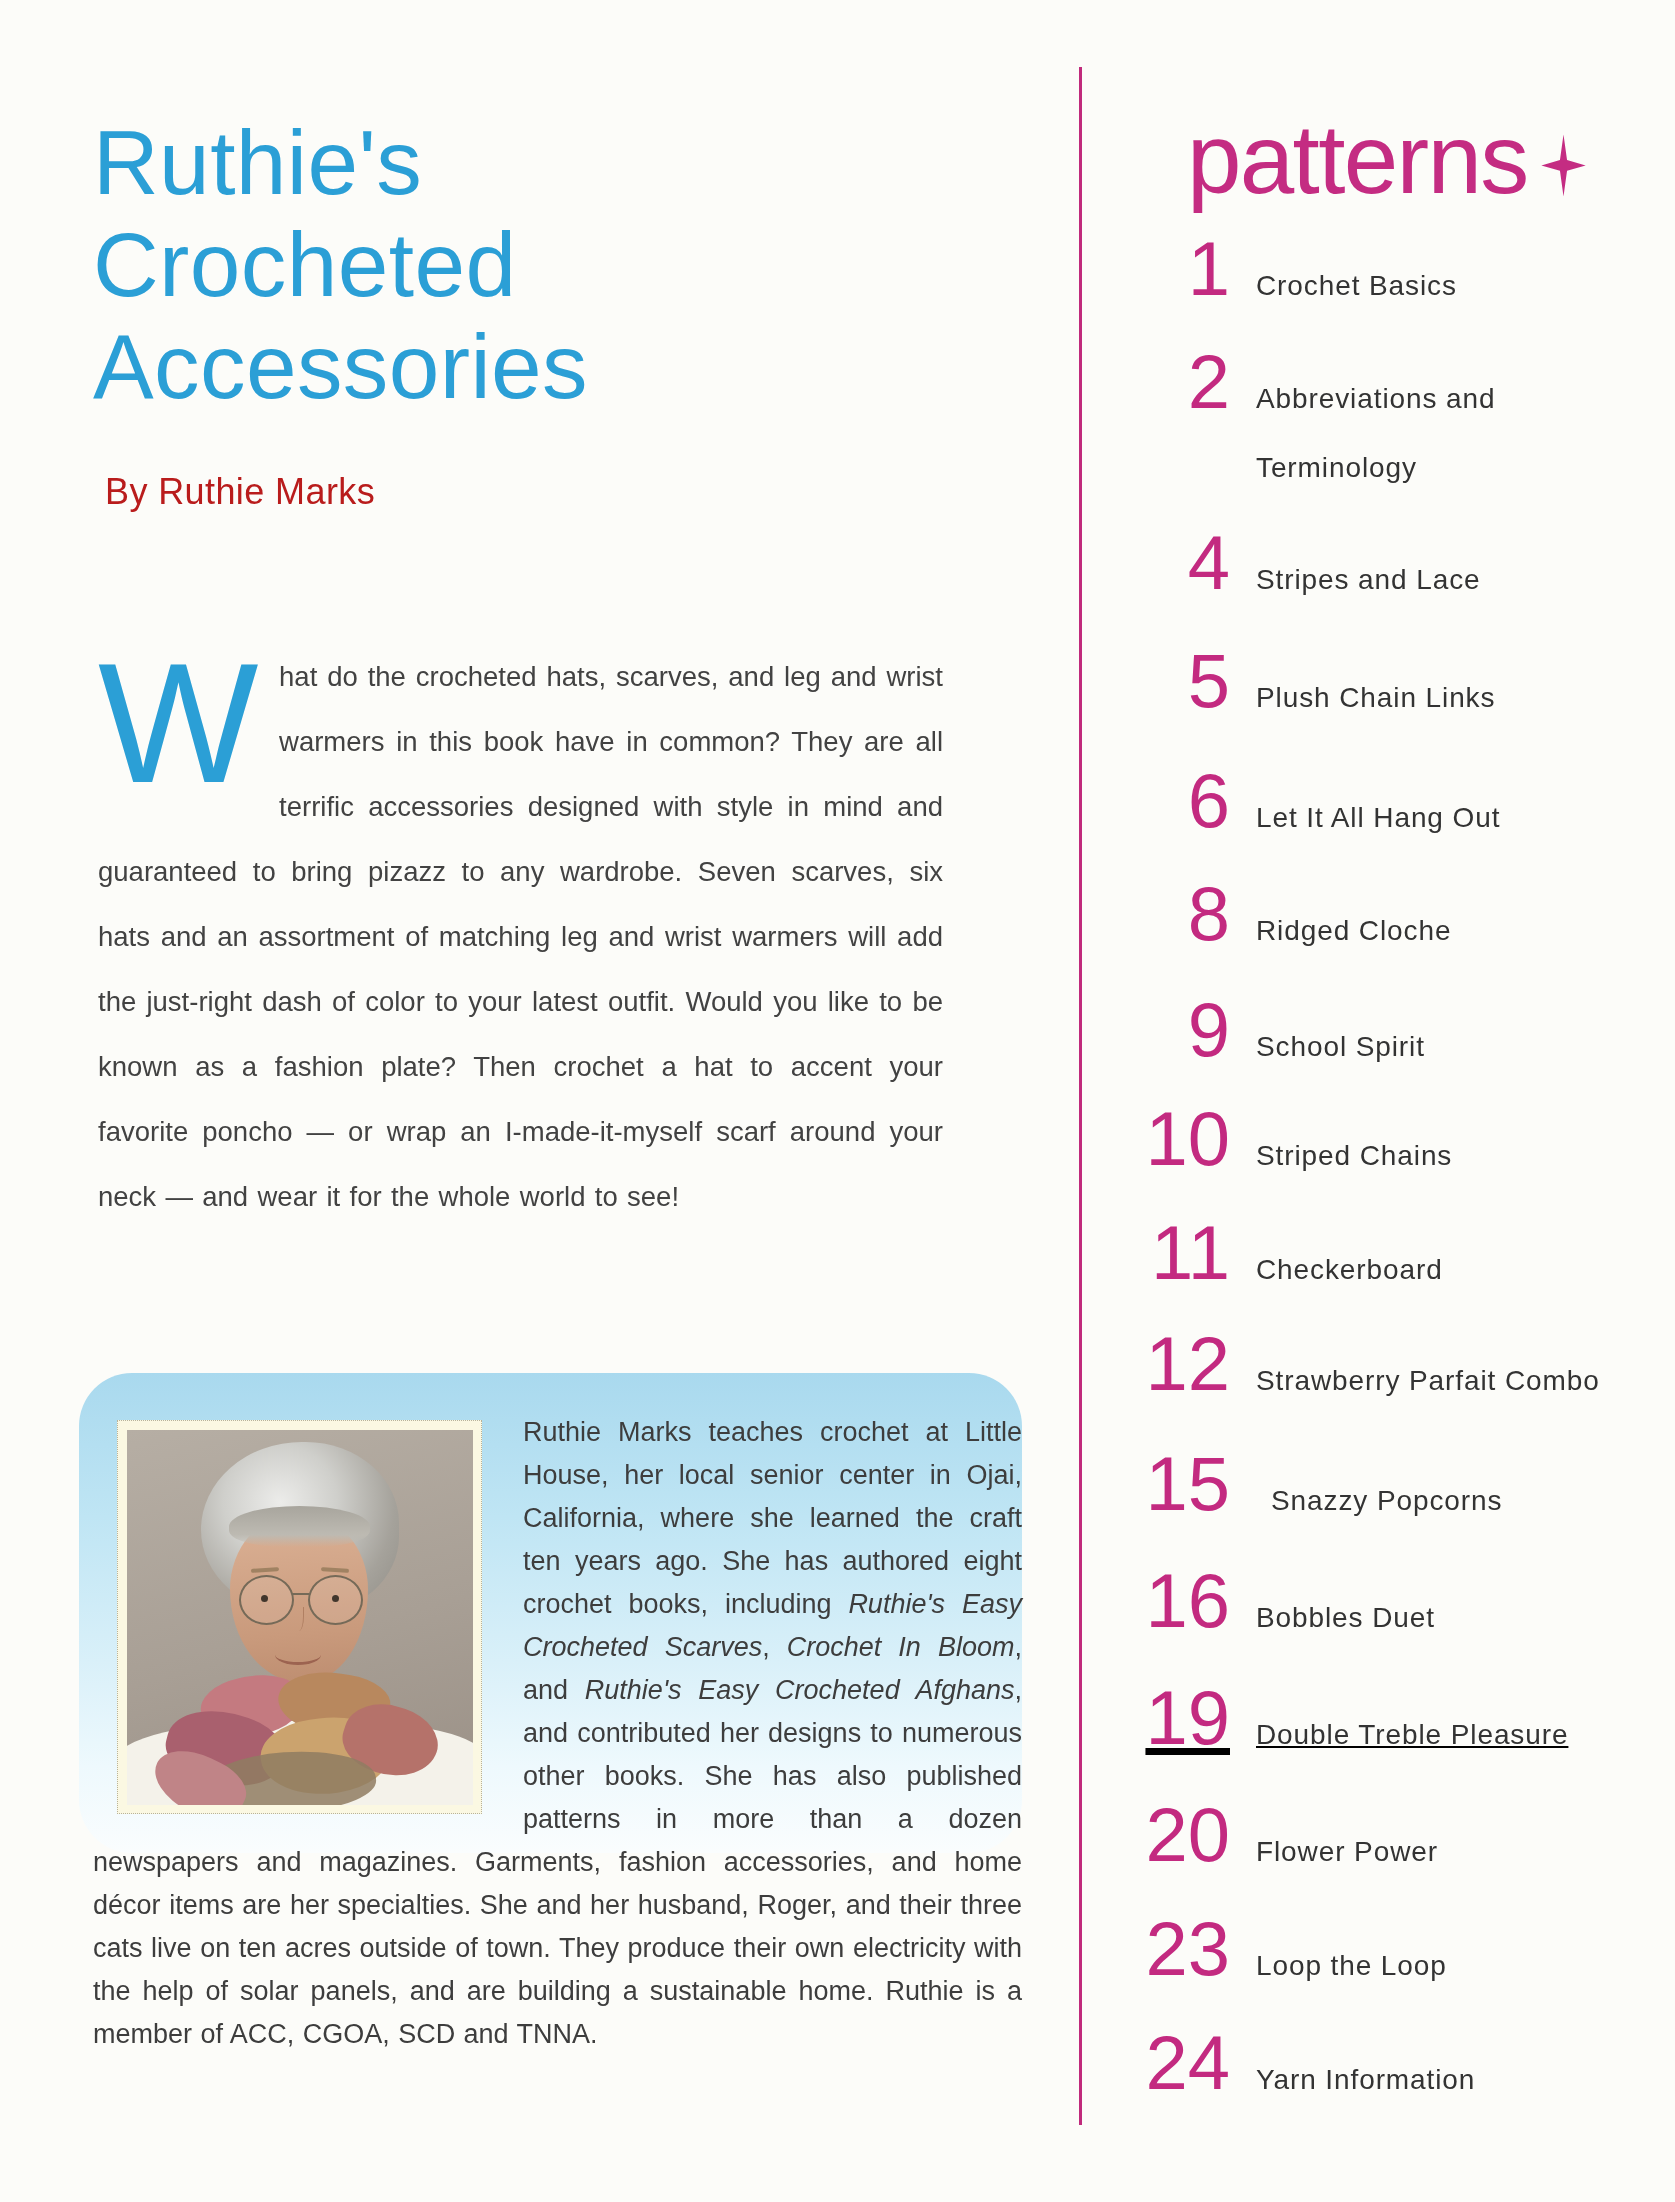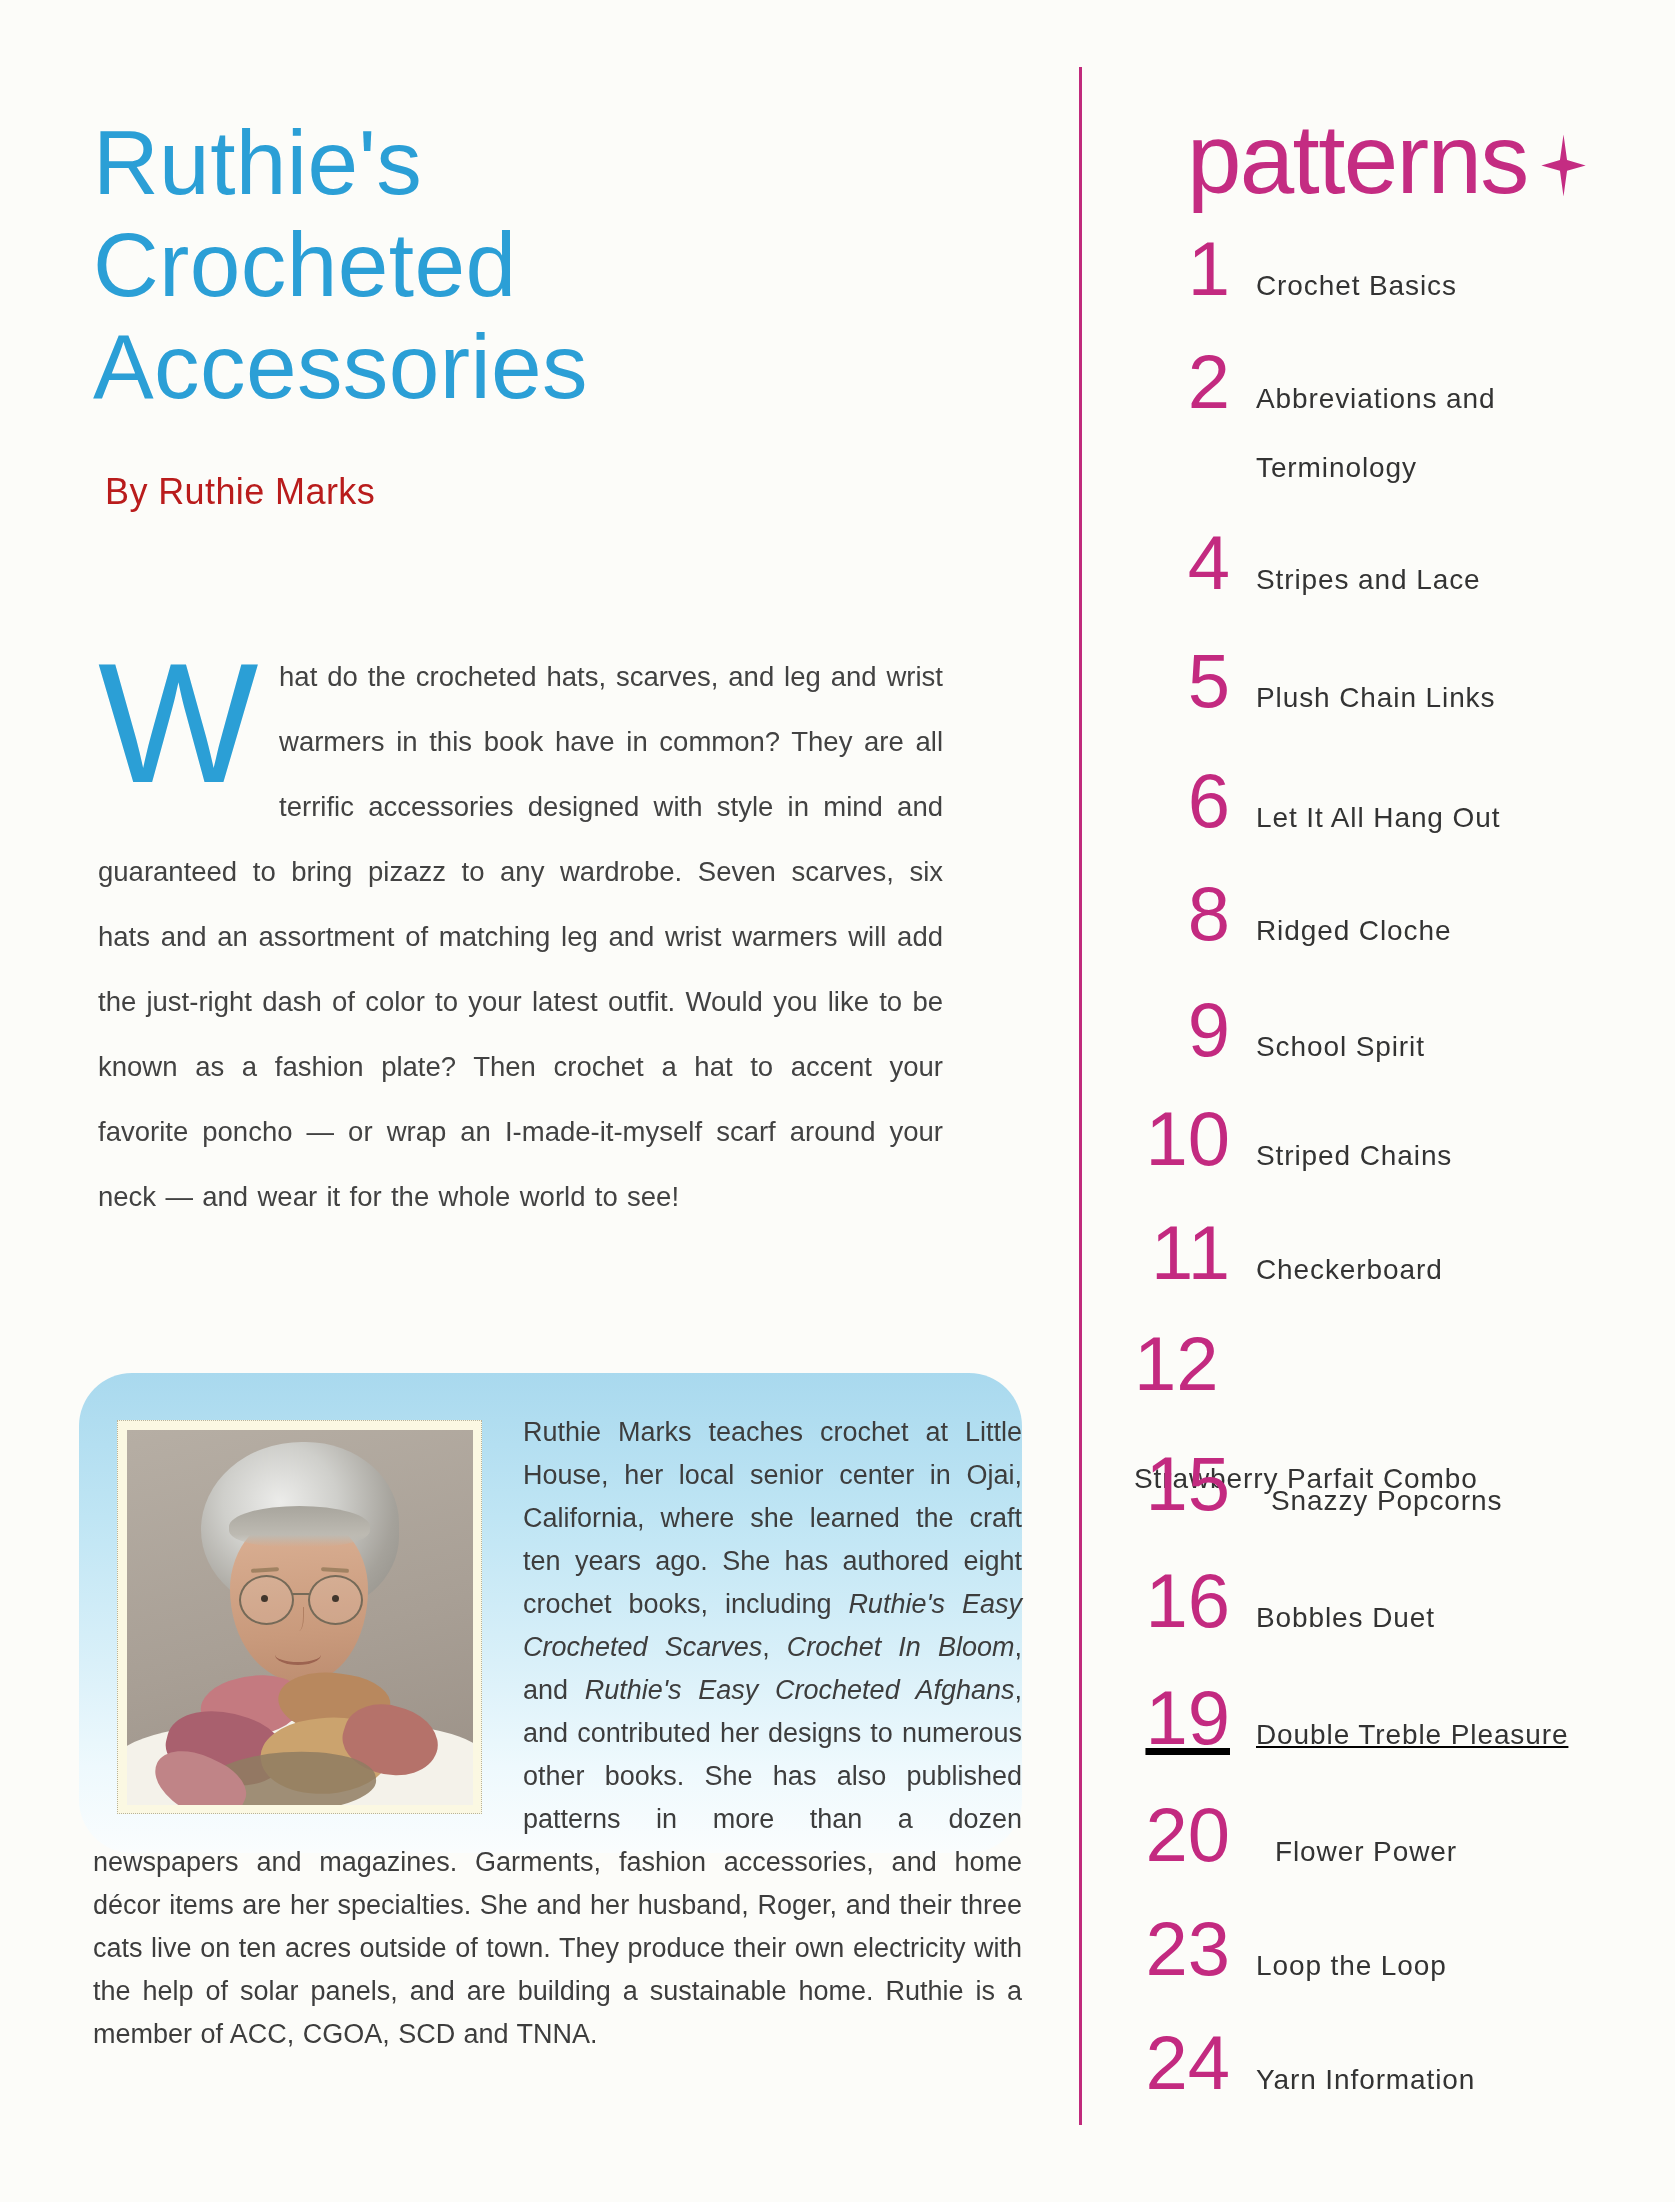--- a/index.html
+++ b/index.html
@@ -213,37 +213,37 @@
         <div class="toc-title">School Spirit</div>
       </div>
       <div class="toc-row" style="top: 1097px;">
         <div class="toc-num">10</div>
         <div class="toc-title">Striped Chains</div>
       </div>
       <div class="toc-row" style="top: 1211px;">
         <div class="toc-num">11</div>
         <div class="toc-title">Checkerboard</div>
       </div>
-      <div class="toc-row" style="top: 1322px; flex-direction: column;">
+      <div class="toc-row" style="top: 1322px;">
         <div class="toc-num">12</div>
         <div class="toc-title">Strawberry Parfait Combo</div>
       </div>
       <div class="toc-row" style="top: 1442px; gap: 15px;">
         <div class="toc-num">15</div>
         <div class="toc-title">Snazzy Popcorns</div>
       </div>
       <div class="toc-row" style="top: 1559px;">
         <div class="toc-num">16</div>
         <div class="toc-title">Bobbles Duet</div>
       </div>
       <div class="toc-row" style="top: 1676px; text-decoration: underline;">
         <div class="toc-num">19</div>
         <div class="toc-title">Double Treble Pleasure</div>
       </div>
-      <div class="toc-row" style="top: 1793px; gap: 19px;">
+      <div class="toc-row" style="top: 1793px;">
         <div class="toc-num">20</div>
         <div class="toc-title">Flower Power</div>
       </div>
       <div class="toc-row" style="top: 1907px;">
         <div class="toc-num">23</div>
         <div class="toc-title">Loop the Loop</div>
       </div>
       <div class="toc-row" style="top: 2021px;">
         <div class="toc-num">24</div>
         <div class="toc-title">Yarn Information</div>

